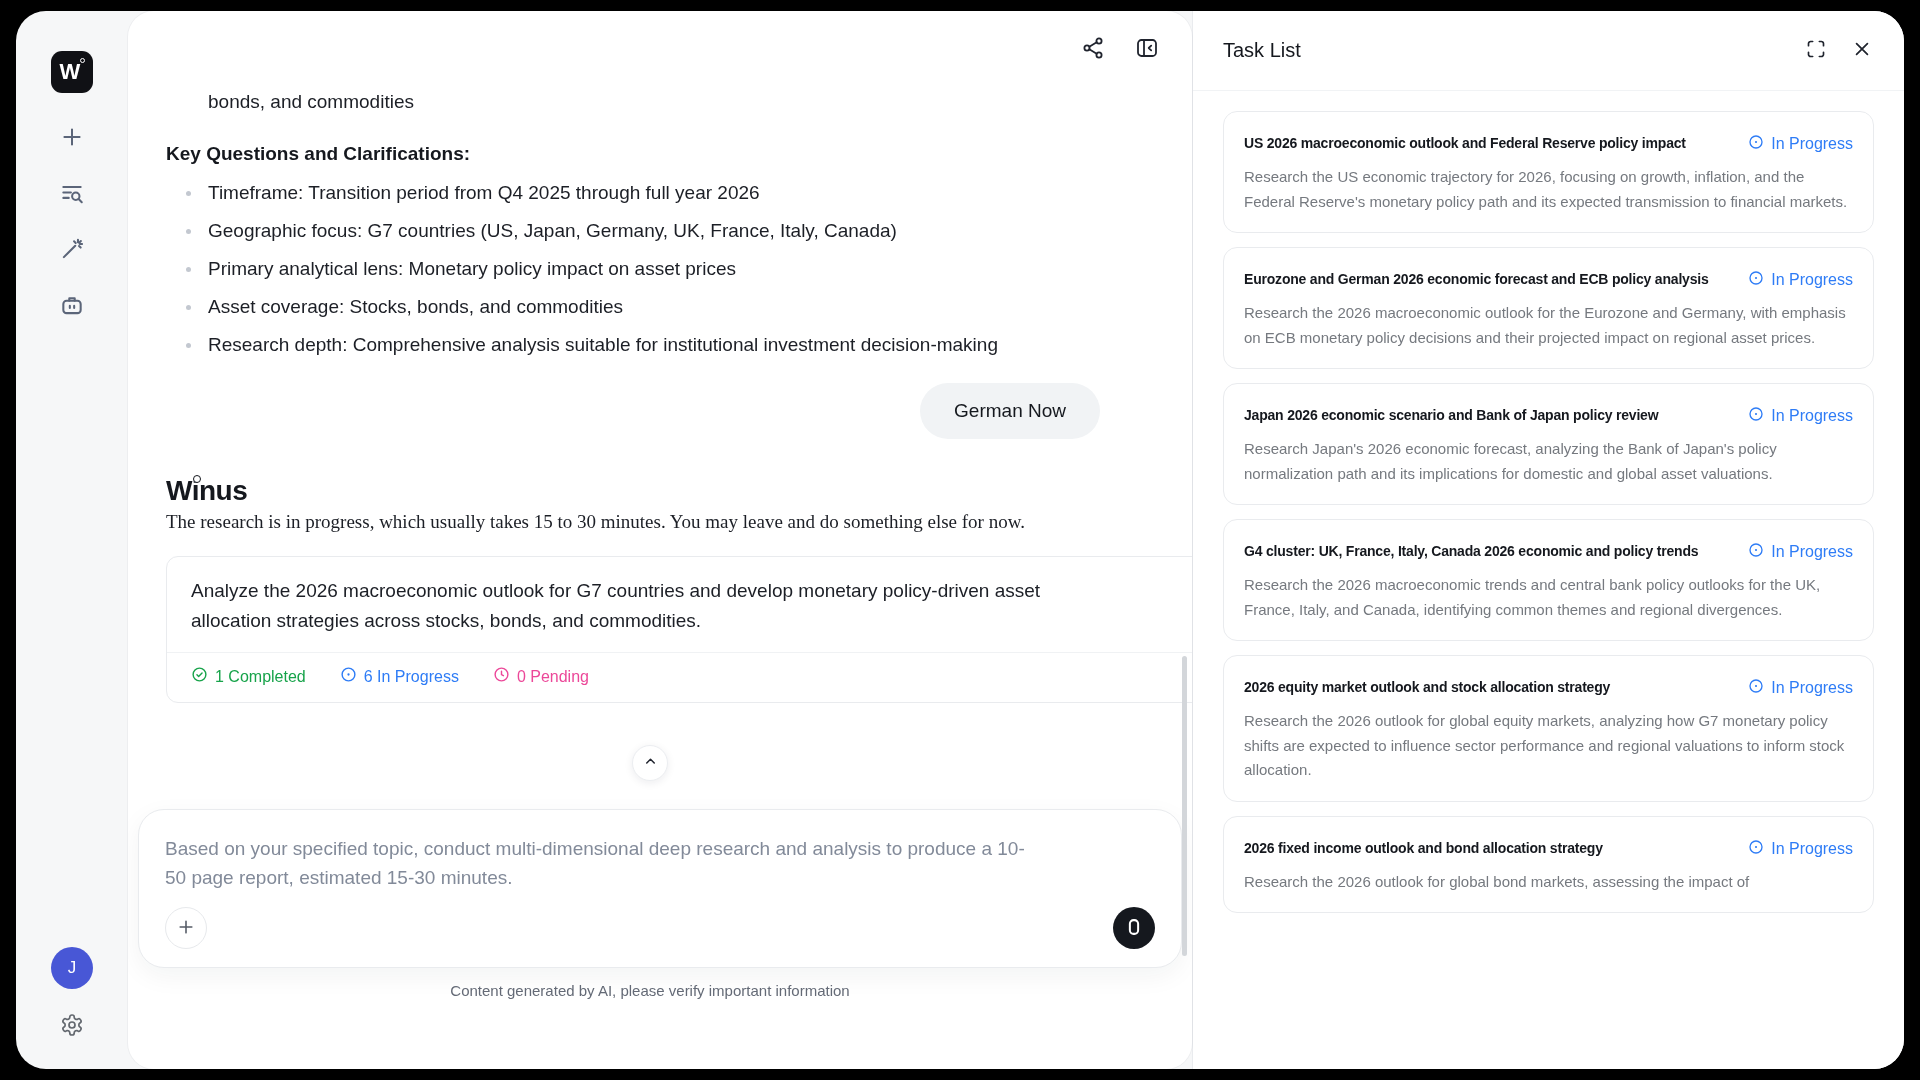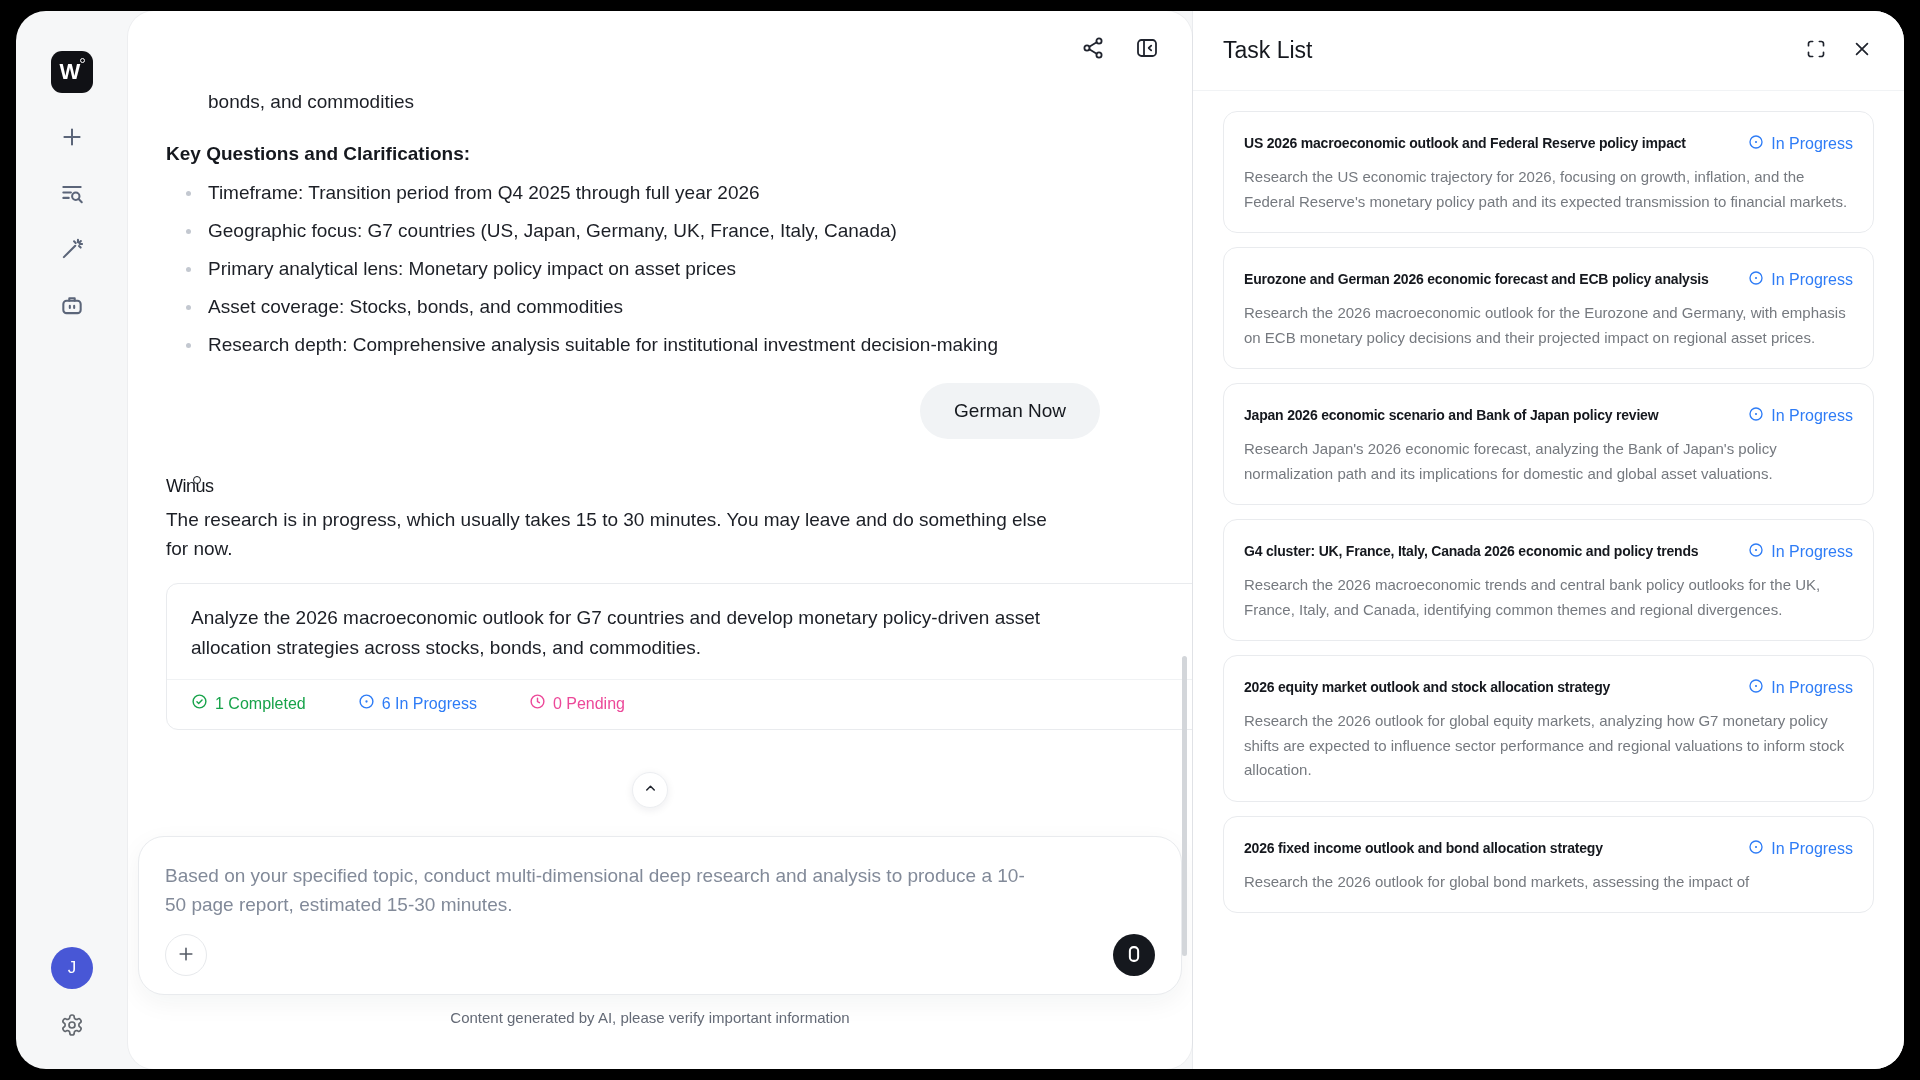--- a/index.html
+++ b/index.html
@@ -29,29 +29,29 @@
   .cont-line { padding-left:42px; line-height:30px; }
   .section-heading { font-size:19px; font-weight:bold; color:#15181e; margin-top:22px; line-height:30px; }
   ul.bullets { list-style:none; margin-top:6px; }
   ul.bullets li { position:relative; padding-left:42px; line-height:28px; margin:10px 0; }
   ul.bullets li::before { content:""; position:absolute; left:20px; top:12px; width:5px; height:5px; border-radius:50%; background:#c3c8d0; }
 
   .execute-row { display:flex; justify-content:flex-end; margin-top:24px; padding-right:34px; }
   .execute-btn { background:#f1f3f5; border:none; border-radius:30px; padding:17px 34px; font-size:19px; color:#15181e; cursor:pointer; font-family:inherit; }
 
   .assistant-block { margin-top:36px; }
-  .wordmark { position:relative; display:inline-block; font-size:18px; font-weight:normal; color:#15181e; letter-spacing:-0.5px; }
+  .wordmark { position:relative; display:inline-block; font-size:28px; font-weight:bold; color:#15181e; letter-spacing:-0.5px; }
   .wordmark-ring { position:absolute; left:27px; top:0px; width:8px; height:8px; background:#fff; border:1.8px solid #15181e; border-radius:50%; }
-  .assistant-text { margin-top:8px; max-width:905px; line-height:29px; }
+  .assistant-text { margin-top:0; max-width:905px; line-height:29px;font-family:Liberation Serif, serif; }
 
   .query-card { margin-top:20px; width:1131px; border:1px solid #e9ebee; border-radius:12px; padding:19px 24px 0; position:relative; }
   .query-text { max-width:875px; line-height:30px; }
   .eye-btn { position:absolute; right:20px; top:34px; border:none; background:none; color:#52607f; cursor:pointer; }
   .eye-btn svg { width:23px; height:23px; }
-  .stats-row { border-top:1px solid #f0f2f4; margin:16px -24px 0; padding:13px 24px 15px; display:flex; gap:52px; font-size:16px; align-items:center; }
+  .stats-row { border-top:1px solid #f0f2f4; margin:16px -24px 0; padding:13px 24px 15px; display:flex; gap:34px; font-size:16px; align-items:center; }
   .stat { display:flex; align-items:center; gap:7px; }
   .stat svg { width:17px; height:17px; }
   .stat.completed { color:#17a34a; }
   .stat.inprogress { color:#2e7cf6; }
   .stat.pending { color:#ec4899; }
 
   .chevron-row { display:flex; justify-content:center; margin-top:42px; }
   .chevron-btn { width:36px; height:36px; border-radius:50%; background:#fff; border:1px solid #eceef1; box-shadow:0 2px 8px rgba(25,30,45,.08); color:#20242e; cursor:pointer; display:flex; align-items:center; justify-content:center; }
   .chevron-btn svg { width:15px; height:15px; }
 
@@ -64,21 +64,21 @@
   .stop-btn { width:42px; height:42px; border-radius:50%; border:none; background:#15181e; color:#fff; cursor:pointer; display:flex; align-items:center; justify-content:center; }
   .stop-btn svg { width:22px; height:22px; }
 
   .footer-note { text-align:center; font-size:15px; color:#646a76; margin-top:14px; }
 
   .main-scrollbar { position:absolute; right:5px; top:645px; width:5px; height:300px; border-radius:3px; background:#d3d6da; cursor:pointer; }
 
   
   .task-panel { width:712px; flex:0 0 712px; background:#fff; border-left:1px solid #e9ebee; display:flex; flex-direction:column; overflow:hidden; }
   .task-header { height:80px; flex:0 0 auto; display:flex; align-items:center; padding:0 30px; border-bottom:1px solid #f1f3f5; }
-  .task-title { font-size:23px; color:#15181e; font-weight:500; }
+  .task-title { font-size:20px; color:#15181e; font-weight:500; }
   .task-header .hspacer { flex:1; }
   .task-header button { border:none; background:none; color:#20242e; cursor:pointer; width:24px; height:24px; }
   .task-header svg { width:20px; height:20px; }
   .task-header .maximize-btn { margin-right:22px; }
 
   .task-list { flex:1; overflow:hidden; padding:20px 30px; display:flex; flex-direction:column; gap:14px; }
   .task-card { border:1px solid #e9ebee; border-radius:14px; padding:18px 20px; cursor:pointer; background:#fff; }
   .task-card-head { display:flex; align-items:flex-start; gap:10px; }
   .task-card-title { flex:1; font-size:14px; font-weight:600; color:#15181e; line-height:26px; letter-spacing:-0.2px; }
   .task-badge { flex:0 0 auto; display:flex; align-items:center; gap:7px; color:#2e7cf6; font-size:16px; margin-top:4px; white-space:nowrap; }

